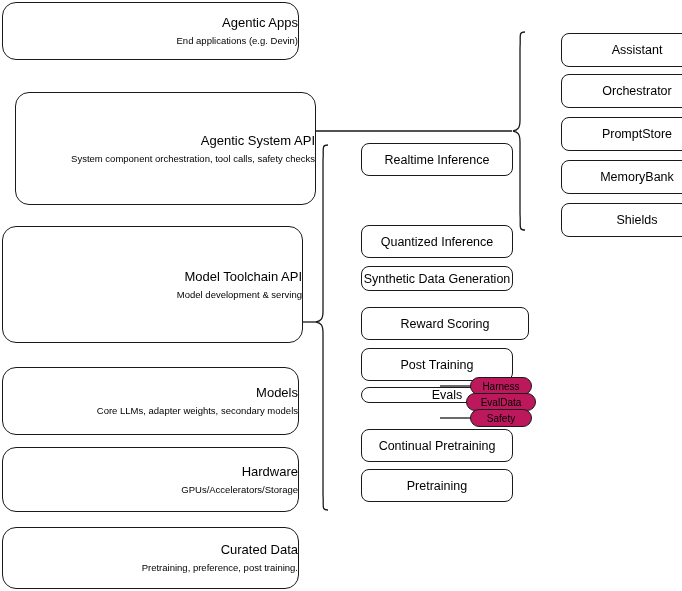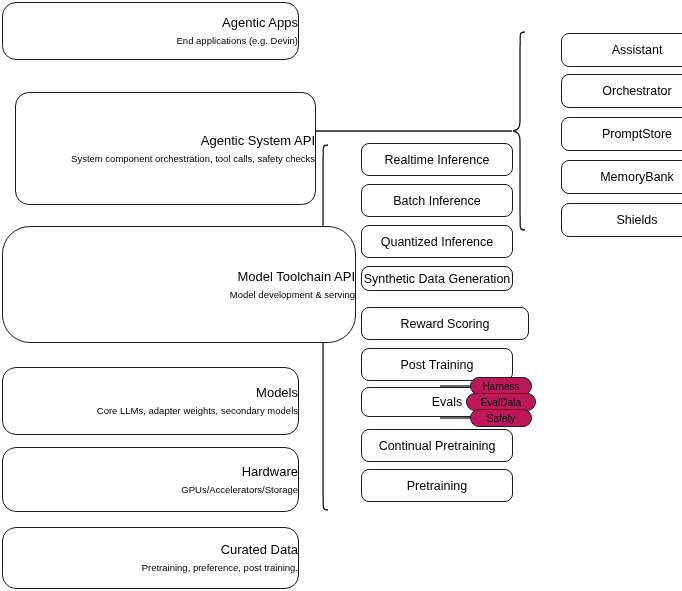--- a/index.html
+++ b/index.html
@@ -133,21 +133,21 @@
   <div class="rbox layer-box" style="left:2px; top:2px; width:297px; height:58px;">
     <div class="title">Agentic Apps</div>
     <div class="sub">End applications (e.g. Devin)</div>
   </div>
 
   <div class="rbox layer-box" style="left:2px; top:92px; width:301px; height:113px;margin-left:13px;">
     <div class="title">Agentic System API</div>
     <div class="sub">System component orchestration, tool calls, safety checks</div>
   </div>
 
-  <div class="rbox layer-box" style="left:2px; top:226px; width:354px; height:117px;border-radius:28px;">
+  <div class="rbox layer-box" style="left:2px; top:226px; width:301px; height:117px;">
     <div class="title">Model Toolchain API</div>
     <div class="sub">Model development &amp; serving</div>
   </div>
 
   <div class="rbox layer-box" style="left:2px; top:367px; width:297px; height:68px;">
     <div class="title">Models</div>
     <div class="sub">Core LLMs, adapter weights, secondary models</div>
   </div>
 
   <div class="rbox layer-box" style="left:2px; top:447px; width:297px; height:65px;">
@@ -155,31 +155,30 @@
     <div class="sub">GPUs/Accelerators/Storage</div>
   </div>
 
   <div class="rbox layer-box" style="left:2px; top:527px; width:297px; height:62px;">
     <div class="title">Curated Data</div>
     <div class="sub">Pretraining, preference, post training.</div>
   </div>
 
   <div class="chip" style="left:329px; top:143px; width:152px; height:33px;">Realtime Inference</div>
 
-  <div class="chip" style="left:329px; top:184px; width:152px; height:33px;">Batch Inference</div>
 
   <div class="chip" style="left:329px; top:225px; width:152px; height:33px;">Quantized Inference</div>
 
   <div class="chip" style="left:329px; top:266px; width:152px; height:25px;">Synthetic Data Generation</div>
 
   <div class="chip" style="left:329px; top:307px; width:168px; height:33px;">Reward Scoring</div>
 
   <div class="chip" style="left:329px; top:348px; width:152px; height:33px;">Post Training</div>
 
-  <div class="chip" style="left:329px; top:387px; width:152px; height:30px;padding-left:20px;">Evals</div>
+  <div class="chip" style="left:329px; top:387px; width:152px; height:16px;padding-left:20px;">Evals</div>
 
   <div class="chip" style="left:329px; top:429px; width:152px; height:33px;">Continual Pretraining</div>
 
   <div class="chip" style="left:329px; top:469px; width:152px; height:33px;">Pretraining</div>
 
   <div class="pill" style="left:470px; top:377px; width:62px; height:18px;">Harness</div>
 
   <div class="pill" style="left:466px; top:393px; width:70px; height:18px;">EvalData</div>
 
   <div class="pill" style="left:470px; top:409px; width:62px; height:18px;">Safety</div>

